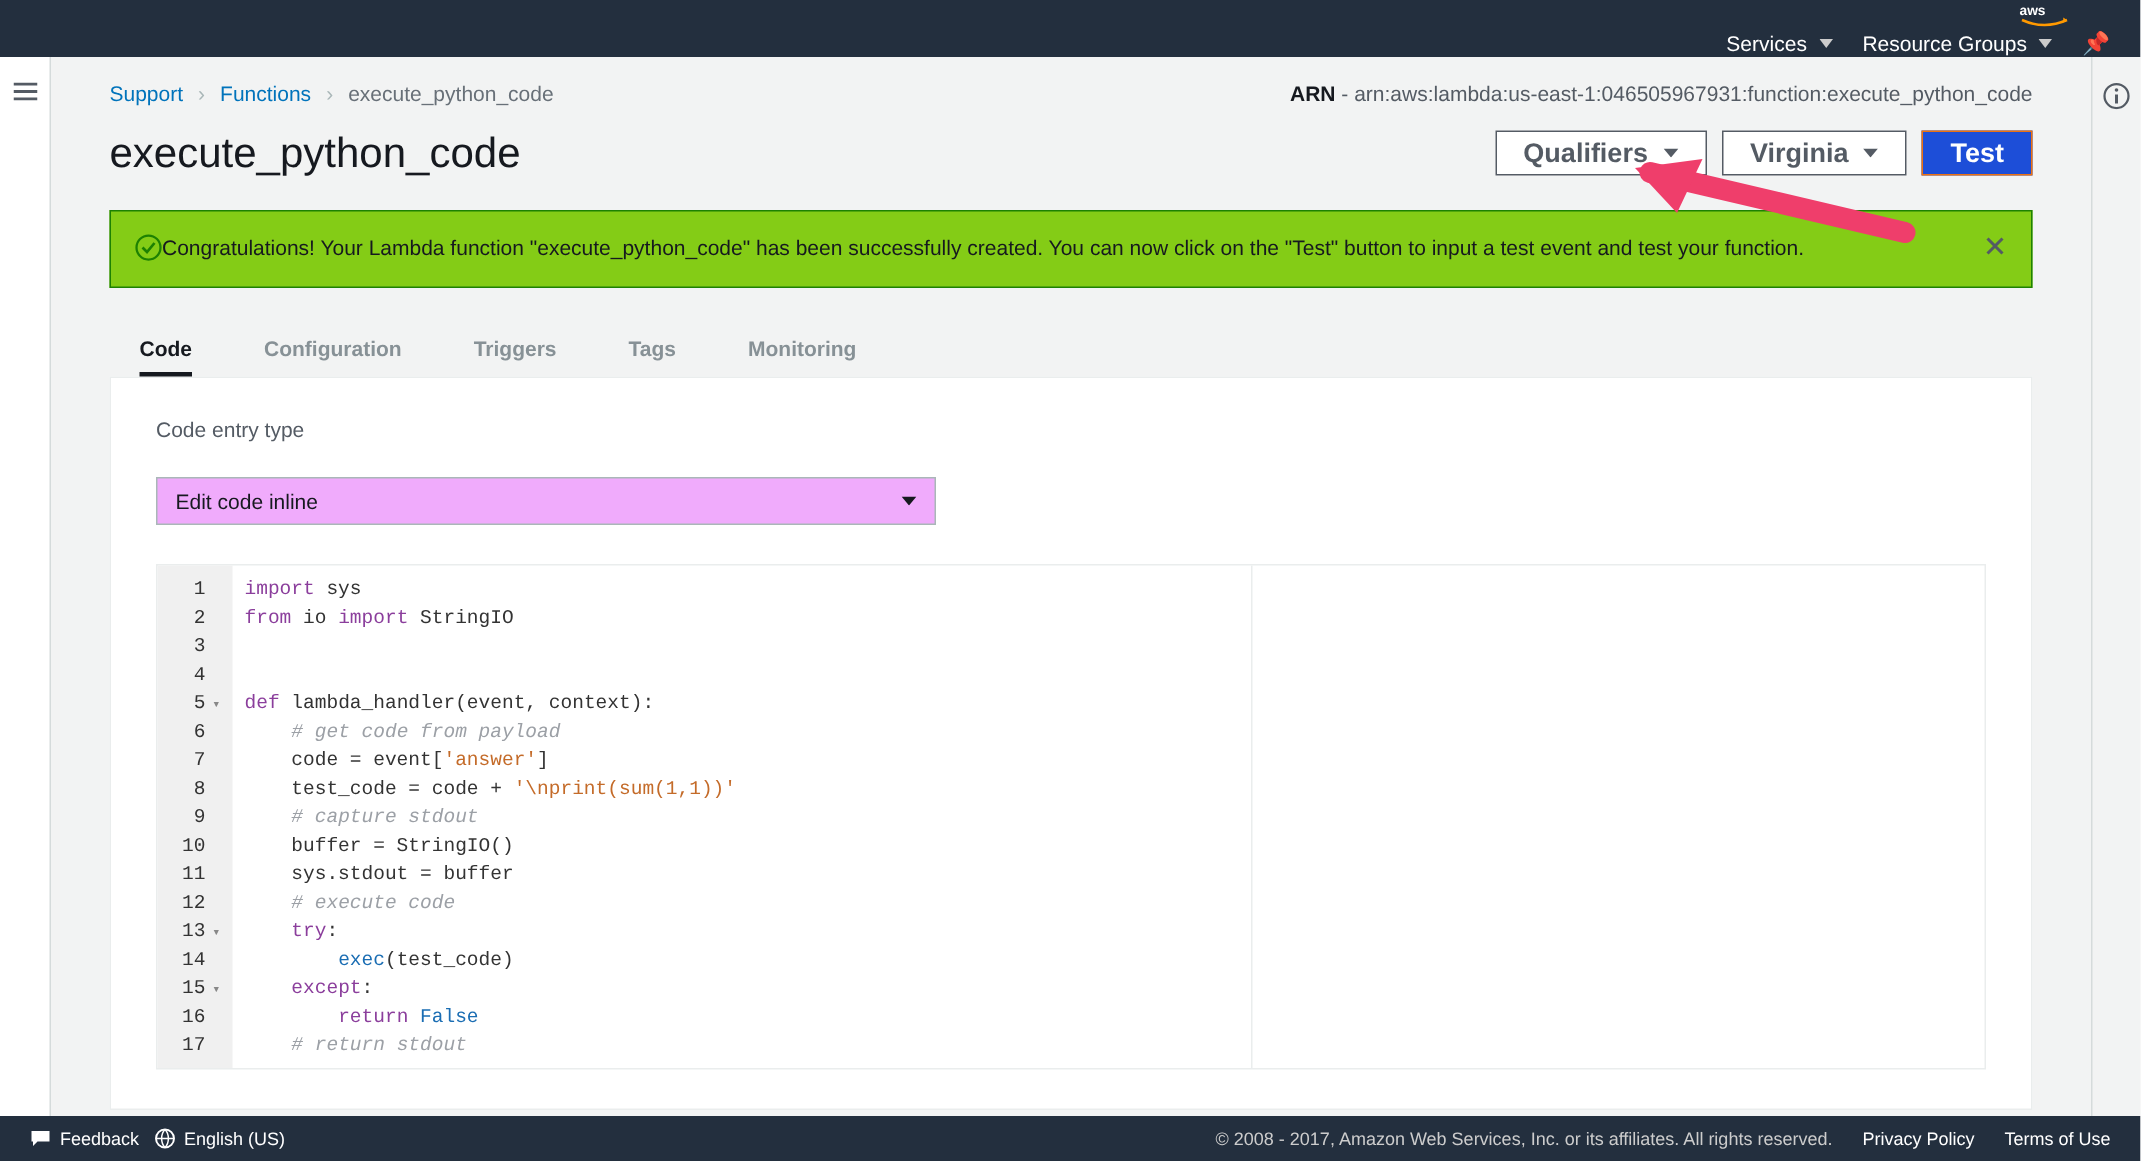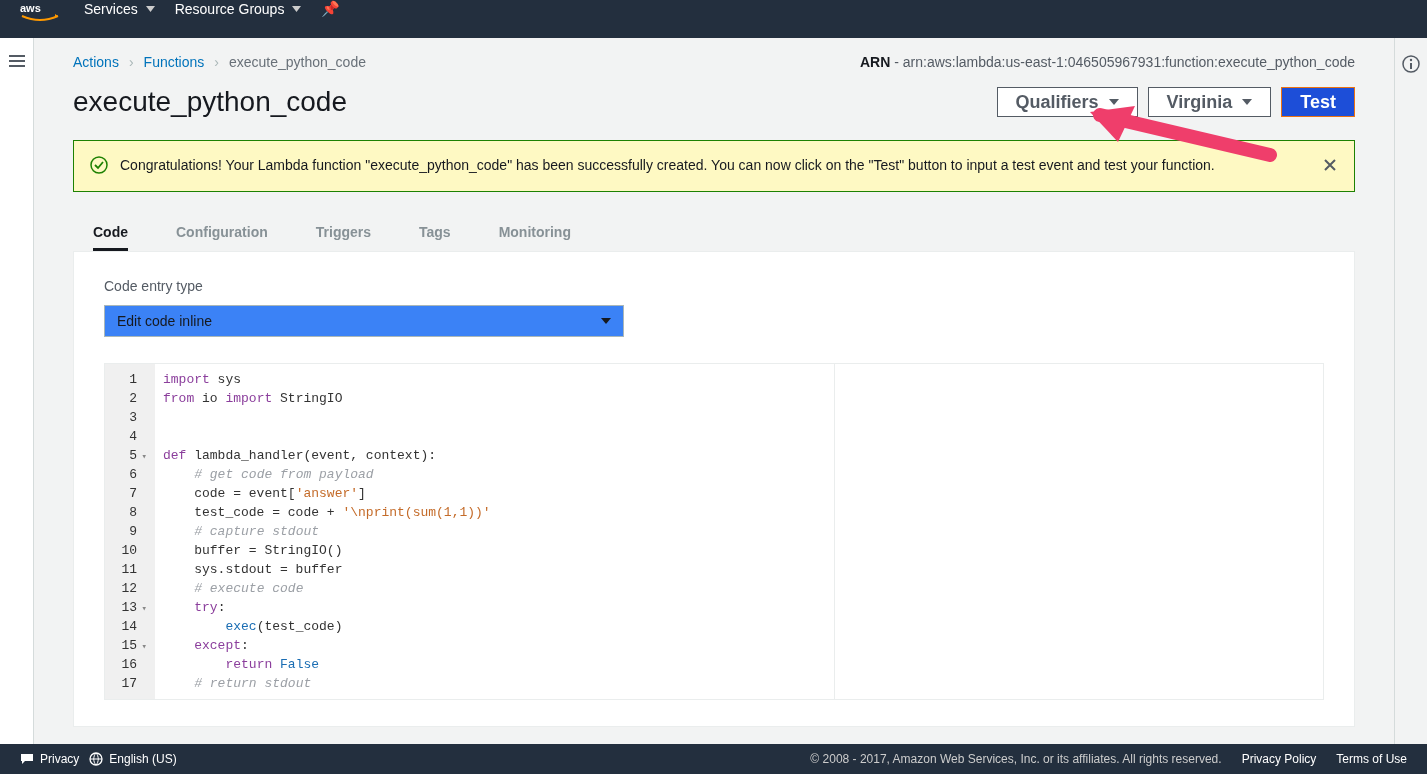--- a/index.html
+++ b/index.html
@@ -1,19 +1,19 @@
 <!DOCTYPE html>
 <html><head>
 <meta charset="utf-8">
 <style>
 * { margin: 0; padding: 0; box-sizing: border-box; }
 body { font-family: "Amazon Ember", "Helvetica Neue", Arial, sans-serif; font-size: 14px; color: #16191f; background: #f2f3f3; width: 1427px; height: 774px; overflow: hidden; position: relative; }
 
 
-.topnav { background: #232f3e; height: 38px; display: flex; align-items: flex-start; padding: 0 20px; color: #fff; }
+.topnav { background: #232f3e; height: 38px; display: flex; align-items: flex-end; padding: 0 20px; color: #fff; flex-direction: column; }
 .logo { width: 40px; height: 24px; margin-right: 24px; }
 .nav-items { display: flex; align-items: center; gap: 20px; }
 .nav-item { color: #fff; font-size: 14px; cursor: pointer; display: flex; align-items: center; gap: 8px; }
 .nav-right { margin-left: auto; display: flex; align-items: center; gap: 22px; }
 .bell { position: relative; }
 .bell-dot { position: absolute; top: -2px; right: -3px; width: 7px; height: 7px; background: #00a1c9; border-radius: 50%; }
 .pin { font-size: 15px; color: #fff; }
 .caret-svg { fill: #ccc; }
 
 
@@ -31,34 +31,34 @@
 .arn b { color: #16191f; font-weight: 700; }
 
 
 .head-row { display: flex; align-items: center; margin-top: 6px; margin-bottom: 22px; }
 .page-title { font-size: 28px; font-weight: 400; color: #16191f; }
 .head-actions { margin-left: auto; display: flex; gap: 10px; }
 .btn { height: 30px; padding: 0 18px; border: 1px solid #545b64; background: #fff; color: #545b64; font-size: 18px; font-weight: 700; cursor: pointer; display: inline-flex; align-items: center; gap: 10px; }
 .btn-primary { background: #1d4ed8; border-color: #ec7211; color: #fff; }
 
 
-.alert { border: 1px solid #1d8102; background: #fef9c3; padding: 14px 16px; display: flex; align-items: flex-start; gap: 12px; margin-bottom: 24px; }
+.alert { border: 1px solid #1d8102; background: #84cc16; padding: 14px 16px; display: flex; align-items: flex-start; margin-bottom: 24px; }
 .alert-text { flex: 1; line-height: 1.45; color: #16191f; font-size: 14px; }
 .alert-close { color: #545b64; cursor: pointer; font-size: 16px; padding: 2px; }
 .check-circle { flex-shrink: 0; margin-top: 1px; }
 
 
 .tabs { display: flex; gap: 48px; padding-left: 20px; }
 .tab { color: #879196; font-size: 14px; font-weight: 700; padding: 8px 0; cursor: pointer; border-bottom: 3px solid transparent; }
 .tab.active { color: #16191f; border-bottom-color: #16191f; }
 
 
 .panel { background: #fff; border: 1px solid #eaeded; padding: 26px 30px; }
-.field-label { color: #545b64; font-size: 14px; margin-bottom: 11px; display: block; }
-.select { width: 520px; height: 32px; border: 1px solid #aab7b8; background: #3b82f6; padding: 0 12px; display: flex; align-items: center; justify-content: space-between; cursor: pointer; margin-bottom: 26px; font-size: 14px; }
+.field-label { color: #545b64; font-size: 14px; margin-bottom: 24px; display: block; }
+.select { width: 520px; height: 32px; border: 1px solid #aab7b8; background: #f0abfc; padding: 0 12px; display: flex; align-items: center; justify-content: space-between; cursor: pointer; margin-bottom: 26px; font-size: 14px; }
 
 
 .editor { display: flex; border: 1px solid #eaeded; font-family: Monaco, "Courier New", monospace; font-size: 13px; line-height: 19px; }
 .gutter { background: #f0f0f0; color: #333; text-align: right; padding: 6px 8px 6px 6px; user-select: none; width: 50px; }
 .gutter div { height: 19px; }
 .code { flex: 1; padding: 6px 8px; border-right: 1px solid #eaeded; max-width: 680px; white-space: pre; color: #333; }
 .code div { height: 19px; }
 .kw { color: #8b3e9c; }
 .cm { color: #9ca0a6; font-style: italic; }
 .st { color: #c46b29; }
@@ -105,21 +105,21 @@
 <div class="layout">
   <div class="side-handle">
     <svg width="16" height="12">
         <path d="M0 1 H16 M0 6 H16 M0 11 H16" stroke="#545b64" stroke-width="2"></path>
       </svg>
   </div>
 
   <div class="main">
 
     <div class="crumb-row">
-      <span class="crumb">Actions</span>
+      <span class="crumb">Support</span>
       <span class="crumb-sep">›</span>
       <span class="crumb">Functions</span>
       <span class="crumb-sep">›</span>
       <span class="crumb-cur">execute_python_code</span>
       <span class="arn"><b>ARN</b> - <span>arn:aws:lambda:us-east-1:046505967931:function:execute_python_code</span></span>
     </div>
 
     <div class="head-row">
       <h1 class="page-title">execute_python_code</h1>
       <div class="head-actions">
@@ -205,21 +205,21 @@
   <path d="M190 55 L20 15" stroke="#ef3e6b" stroke-width="14" stroke-linecap="round"></path>
   <path d="M10 12 L55 6 L38 42 Z" fill="#ef3e6b"></path>
 </svg>
 
 <div class="footer">
   <div class="footer-left">
     <div class="footer-item">
         <svg width="14" height="12">
           <path d="M1 1 H13 V8 H5 L2 11 V8 H1 Z" fill="#fff"></path>
         </svg>
-        <span>Privacy</span>
+        <span>Feedback</span>
       </div>
     <div class="footer-item">
         <svg width="14" height="14">
           <circle cx="7" cy="7" r="6" fill="none" stroke="#fff" stroke-width="1.3"></circle>
           <path d="M1 7 H13 M7 1 C4 4 4 10 7 13 M7 1 C10 4 10 10 7 13" fill="none" stroke="#fff" stroke-width="1"></path>
         </svg>
         <span>English (US)</span>
       </div>
   </div>
   <div class="footer-right">

